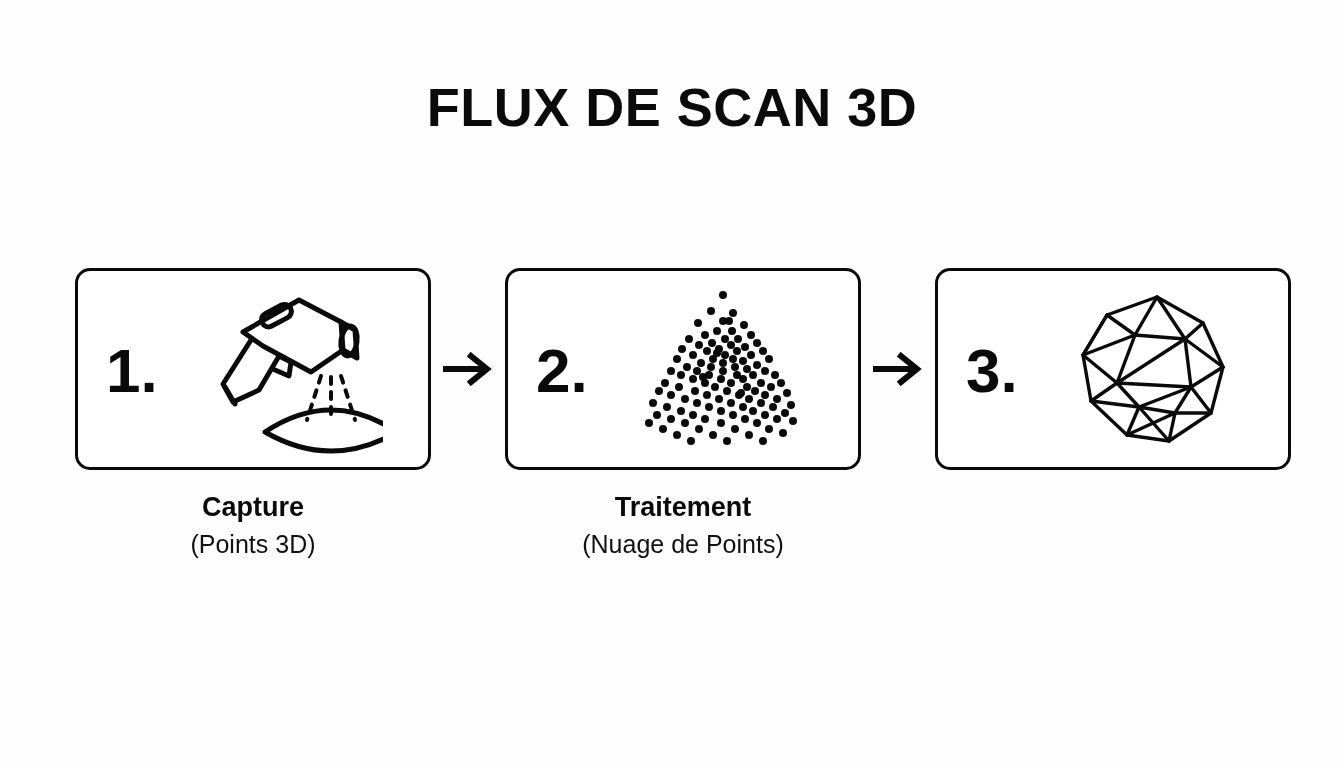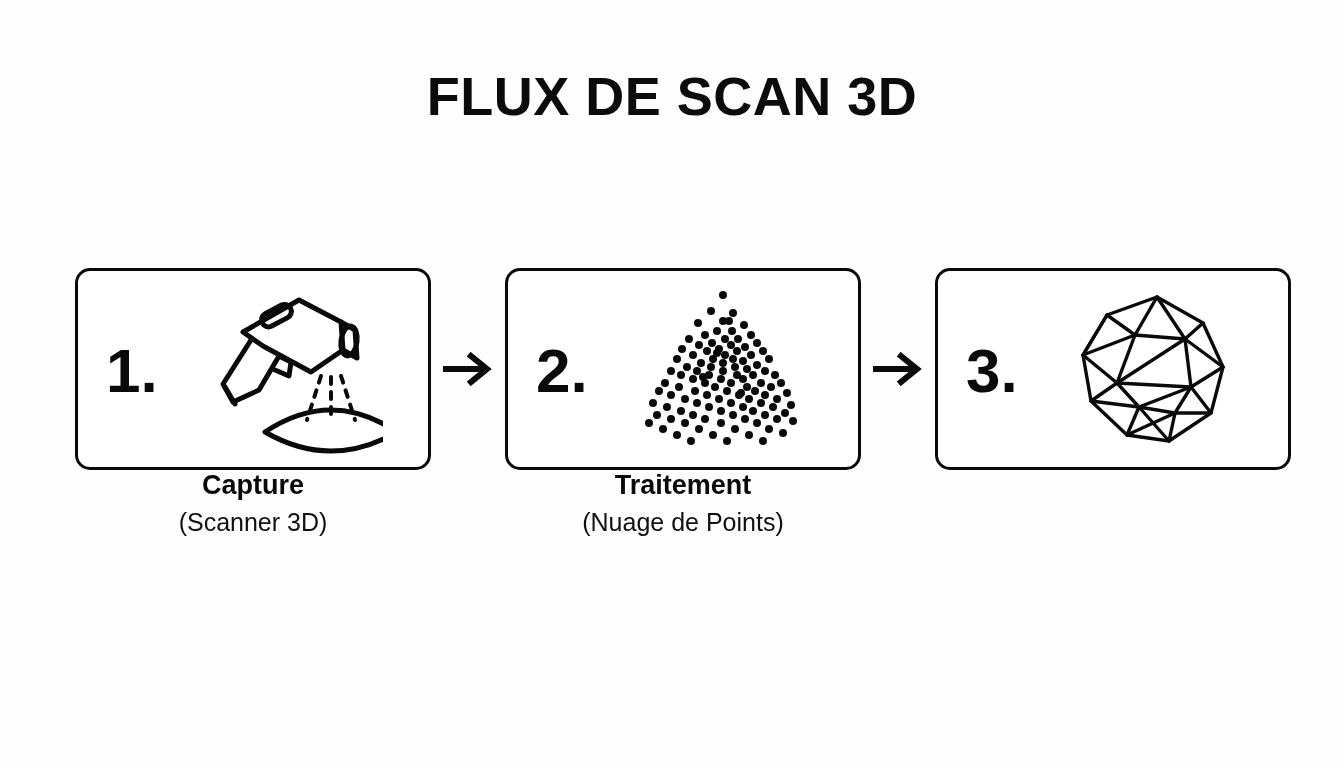--- a/index.html
+++ b/index.html
@@ -21,21 +21,21 @@
     position: absolute;
     inset: 0;
     display: flex;
     flex-direction: column;
     align-items: center;
   }
 
   
   .title {
     position: absolute;
-    top: 69px;
+    top: 80px;
     left: 0;
     width: 100%;
     text-align: center;
     font-size: 54px;
     font-weight: bold;
     letter-spacing: 0.5px;
     color: #0b0b0b;
     line-height: 1;
     white-space: nowrap;
   }
@@ -100,20 +100,21 @@
     height: 202px;
     display: flex;
     align-items: center;
     justify-content: center;
     flex: 0 0 auto;
   }
   .arrow svg { display: block; }
 
   
   .caption {
+    margin-top: 22px;
     text-align: center;
     width: 356px;
   }
   .caption-title {
     font-size: 27px;
     font-weight: bold;
     color: #0a0a0a;
     line-height: 1.18;
     white-space: nowrap;
   }
@@ -159,21 +160,21 @@
               <path d="M128 93 L128 138"></path>
               <path d="M138 92 L152 136"></path>
             </g>
 
             <path d="M62 148 Q128 104 194 148 Q128 186 62 148 Z"></path>
           </svg>
         </div>
       </div>
       <div class="caption">
         <div class="caption-title">Capture</div>
-        <div class="caption-sub">(Scanner 3D)</div>
+        <div class="caption-sub">(Points 3D)</div>
       </div>
     </div>
 
     <div class="arrow">
       <svg width="50" height="34" viewBox="0 0 50 34" fill="none" stroke="#0a0a0a" stroke-width="6" stroke-linecap="square" stroke-linejoin="miter">
         <path d="M2 17 H40"></path>
         <path d="M28 4 L44 17 L28 30"></path>
       </svg>
     </div>
 

